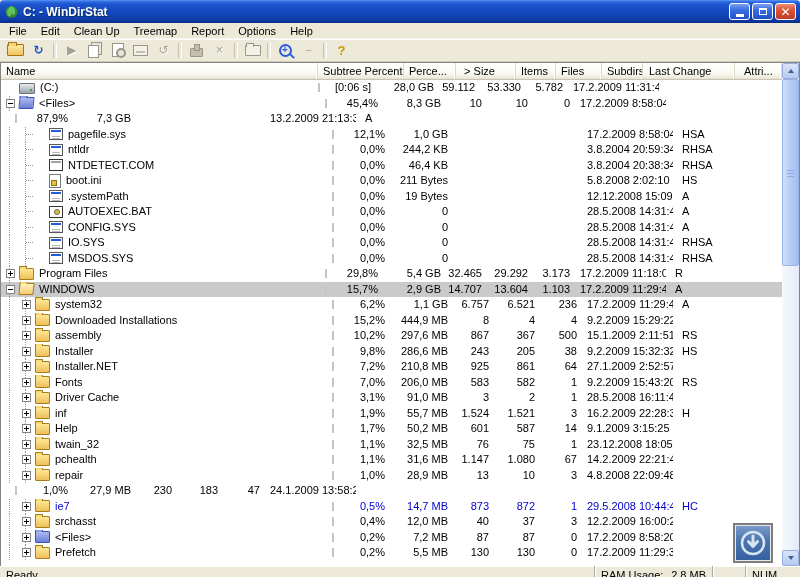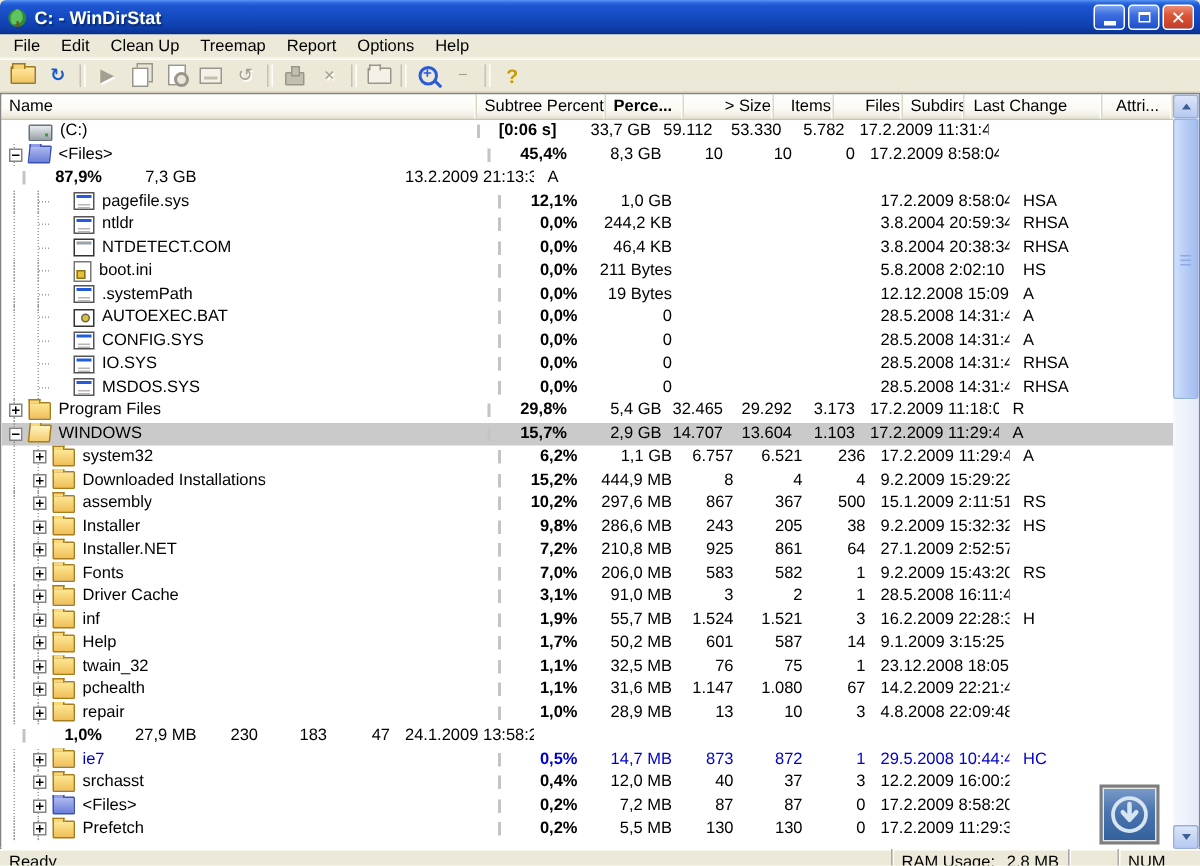--- a/index.html
+++ b/index.html
@@ -52,25 +52,25 @@
   .shape-zoomout::before{content:"−";color:#a39f91;}
   .shape-zoomout::after{background:#a39f91;}
 
   
   .main{display:flex;height:503px;background:#fff;border-left:1px solid #848484;border-right:1px solid #848484;border-top:1px solid #848484;box-sizing:border-box;}
   .content{width:781px;}
   
   .header{display:flex;height:17px;box-sizing:border-box;
     background:linear-gradient(180deg,#ffffff 0%,#fbfaf4 60%,#f0eee1 88%,#e3e0cd 100%);
     border-bottom:1px solid #c9c5b2;}
-  .hcell{box-sizing:border-box;padding:2px 1px 0 5px;white-space:nowrap;overflow:hidden;
+  .hcell{box-sizing:border-box;padding:2px 20px 0 5px;white-space:nowrap;overflow:hidden;
     border-right:1px solid #ddd9c6;box-shadow:inset -1px 0 0 #fff;}
   .hcell.r{text-align:right;}
   
-  .c-name{width:317px;}.c-subtree{width:86px;}.c-pct{width:52px;font-weight:bold;}.c-size{width:60px;}
+  .c-name{width:317px;}.c-subtree{width:86px;}.c-pct{width:52px;}.c-size{width:60px;}
   .c-items{width:40px;}.c-files{width:46px;}.c-subdirs{width:41px;}.c-date{width:92px;}.c-attr{width:47px;}
 
   
   .rows{height:486px;overflow:hidden;background:#fff;}
   .row{display:flex;height:15.5px;line-height:15.5px;white-space:nowrap;}
   .row.sel{background:var(--sel,#cacaca);}
   .row.link{color:var(--link,#0000cc);}
   .cell{box-sizing:border-box;overflow:hidden;}
   .cell.num{text-align:right;}
   .c-pct.num{padding-right:9px;}.c-size.num{padding-right:6px;}.c-items.num{padding-right:5px;}
@@ -249,21 +249,21 @@
       <span class="expander hide"></span>
       <span class="icon ic-drive"></span>
       <span class="label">(C:)</span>
     </div>
     <div class="cell c-bar">
               <span class="track" style="margin-left: 0px;">
                 <span class="fill" style="width: 100%; background: rgb(58, 58, 156);"></span>
               </span>
             </div>
     <div class="cell c-pct num">[0:06 s]</div>
-    <div class="cell c-size num">33,7 GB</div>
+    <div class="cell c-size num">28,0 GB</div>
     <div class="cell c-items num">59.112</div>
     <div class="cell c-files num">53.330</div>
     <div class="cell c-subdirs num">5.782</div>
     <div class="cell c-date">17.2.2009 11:31:40</div>
     <div class="cell c-attr"></div>
   </div>
           <div class="row">
     <div class="cell c-name">
       <span class="vl vl1" style="display: block;"></span>
 

